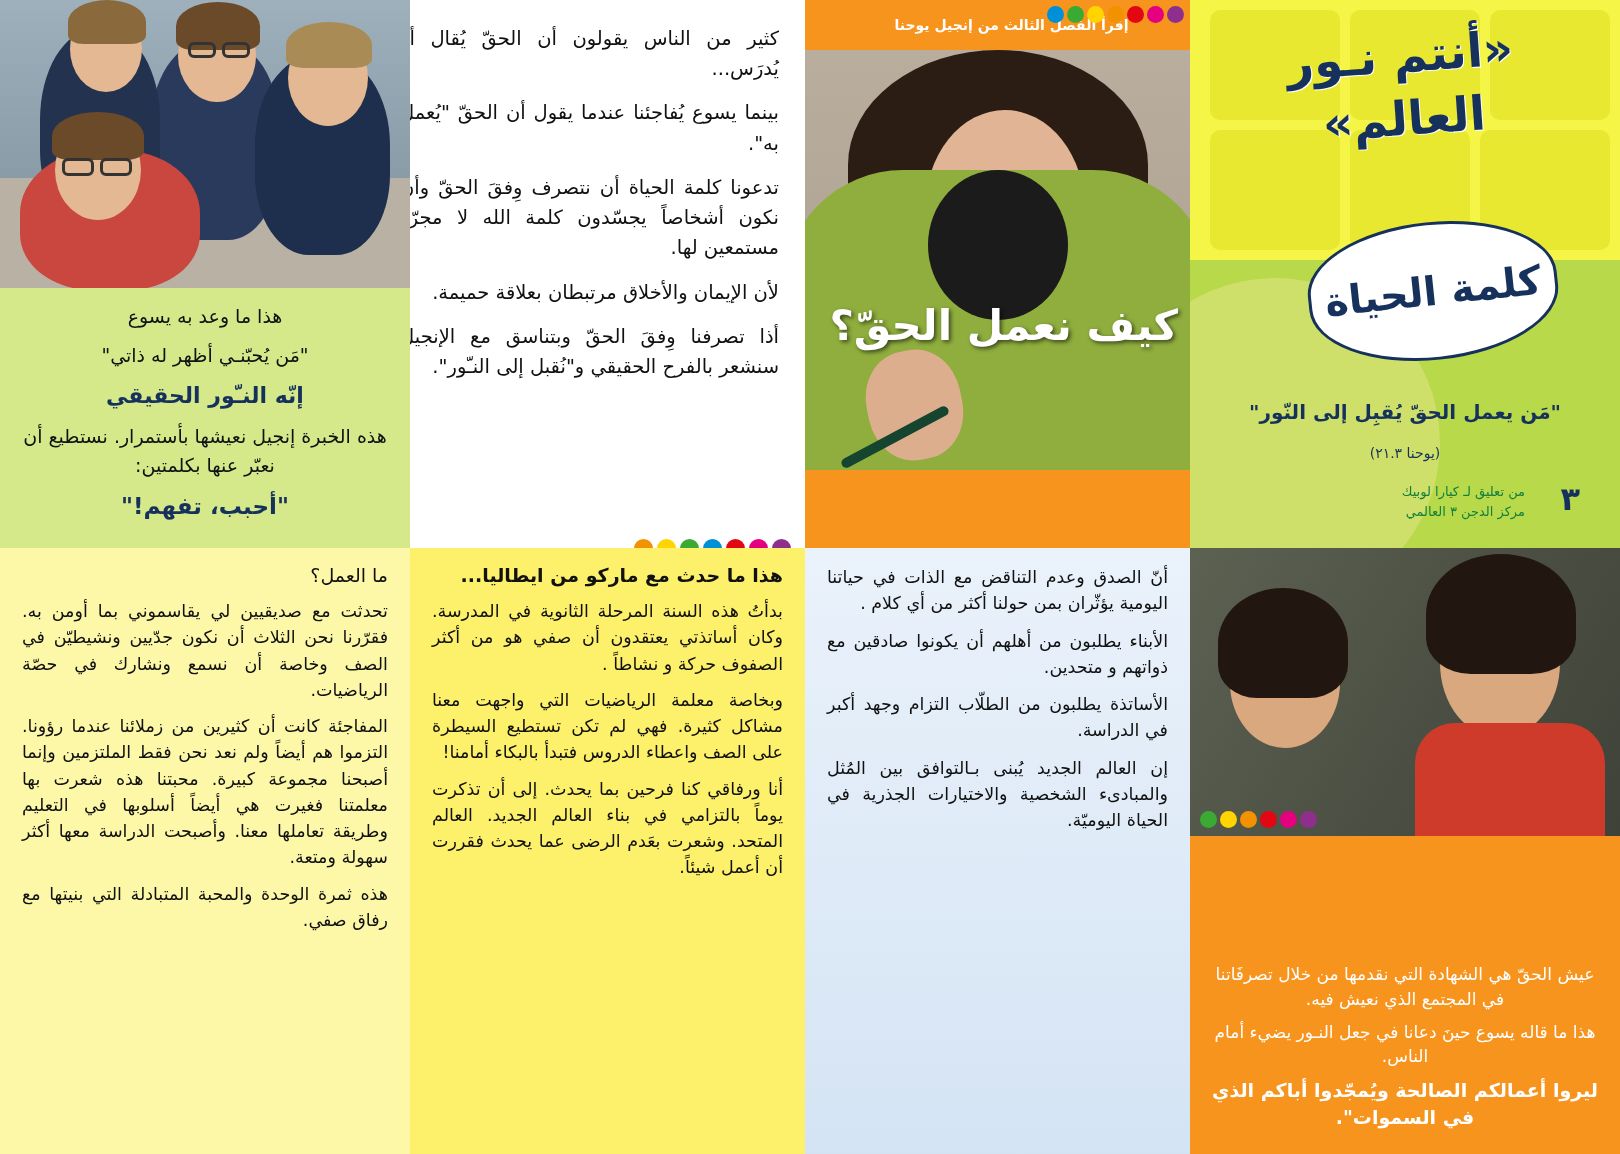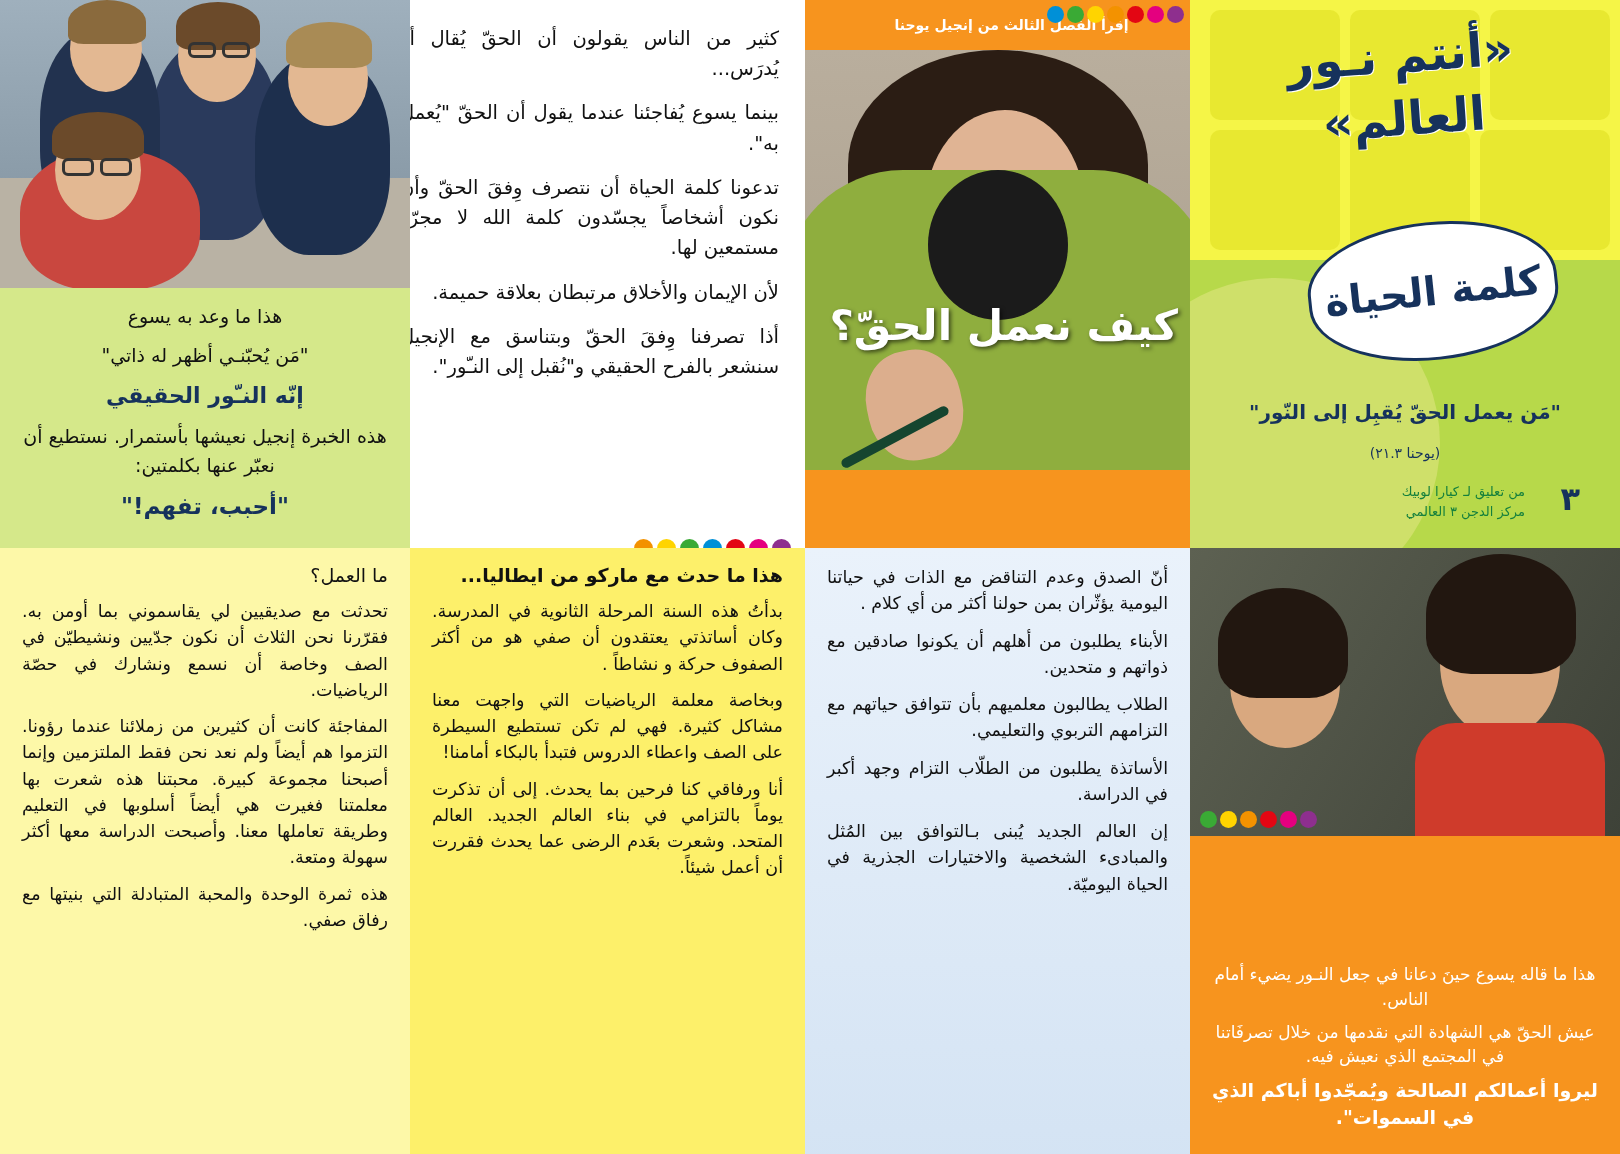--- a/index.html
+++ b/index.html
@@ -296,31 +296,30 @@
       <div class="dots" style="top:auto; bottom:8px; right:auto; left:10px;">
         <i style="background:#8e2f8e"></i>
           <i style="background:#e4007f"></i>
           <i style="background:#e30613"></i>
         <i style="background:#f39200"></i>
           <i style="background:#ffd400"></i>
           <i style="background:#3aaa35"></i>
       </div>
     </div>
     <div class="orange-text">
+      <p>عيش الحقّ هي الشهادة التي نقدمها من خلال تصرفَاتنا في المجتمع الذي نعيش فيه.</p>
       <p>هذا ما قاله يسوع حينَ دعانا في جعل النـور يضيء أمام الناس.</p>
-      <p>عيش الحقّ هي الشهادة التي نقدمها من خلال تصرفَاتنا في المجتمع الذي نعيش فيه.</p>
       <p class="strong">ليروا أعمالكم الصالحة ويُمجّدوا أباكم الذي في السموات".</p>
     </div>
   </div>
 
   <div class="panel" id="blue-panel">
     <div class="body rtl">
       <p>أنّ الصدق وعدم التناقض مع الذات في حياتنا اليومية يؤثّران بمن حولنا أكثر من أي كلام .</p>
       <p>الأبناء يطلبون من أهلهم أن يكونوا صادقين مع ذواتهم و متحدين.</p>
-      <p>الطلاب يطالبون معلميهم بأن تتوافق حياتهم مع  التزامهم التربوي والتعليمي.</p>
       <p>الأساتذة يطلبون من الطلّاب التزام وجهد أكبر في الدراسة.</p>
       <p>إن العالم الجديد يُبنى بـالتوافق بين المُثل والمبادىء الشخصية والاختيارات الجذرية في الحياة اليوميّة.</p>
     </div>
   </div>
 
   <div class="panel" id="yellow-panel">
     <div class="body rtl">
       <h3>هذا ما حدث مع ماركو من ايطاليا...</h3>
       <p>بدأتُ هذه السنة المرحلة الثانوية في المدرسة. وكان أساتذتي يعتقدون أن صفي هو من أكثر الصفوف حركة و نشاطاً .</p>
       <p>وبخاصة معلمة الرياضيات التي واجهت معنا مشاكل كثيرة. فهي لم تكن تستطيع السيطرة على الصف واعطاء الدروس فتبدأ بالبكاء أمامنا!</p>

